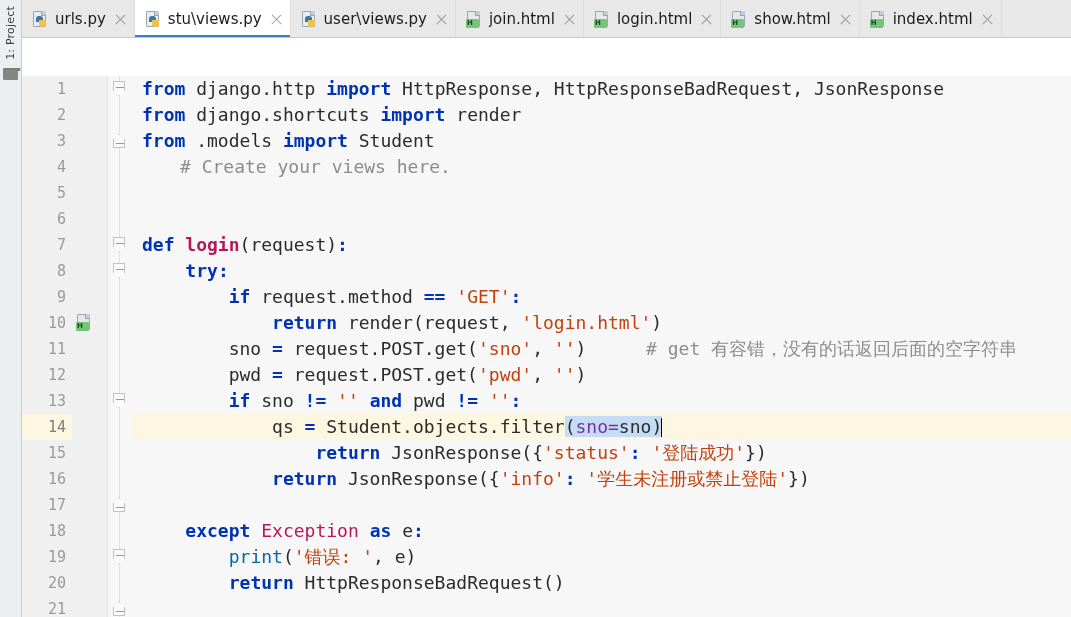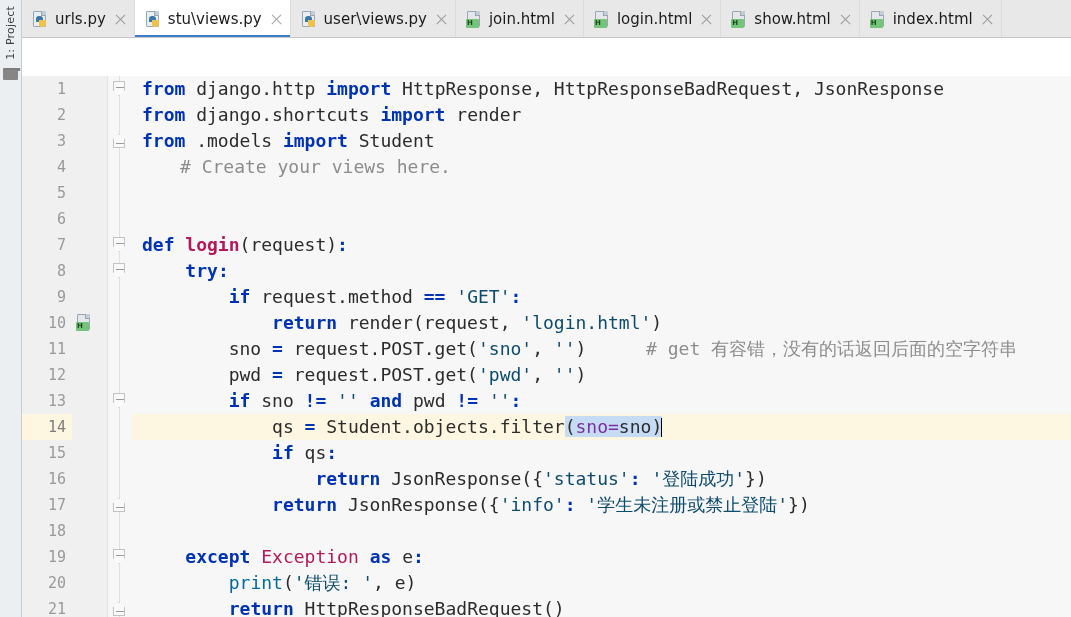--- a/index.html
+++ b/index.html
@@ -305,21 +305,21 @@
     color: #2b2b2b;
     padding-left: 10px;
     box-sizing: border-box;
   }
   .row.cur { background: #fdf6e0; }
 
   
   .kw   { color: #0033b3; font-weight: bold; }
   .fn   { color: #b5195b; font-weight: bold; }
   .cls  { color: #b5195b; }
-  .str  { color: #0c4a6e; text-align: center; }
+  .str  { color: #c2410c; text-align: center; }
   .cmt  { color: #8c8c8c; margin-left: 38px; }
   .op   { color: #0033b3; font-weight: bold; }
   .punc { color: #2b2b2b; }
   .kwarg{ color: #7a2fa0; }
   .pln  { color: #2b2b2b; }
   .builtin { color: #0369a1; }
   .sel  { background: #c6dcf5; }
   .caret {
     display: inline-block;
     width: 0;
@@ -544,21 +544,20 @@
           <div class="row">&nbsp;</div>
           <div class="row">&nbsp;</div>
           <div class="row"><span class="kw">def</span><span class="pln"> </span><span class="fn">login</span><span class="punc">(request)</span><span class="op">:</span></div>
           <div class="row"><span class="pln">    </span><span class="kw">try</span><span class="op">:</span></div>
           <div class="row"><span class="pln">        </span><span class="kw">if</span><span class="pln"> request.method </span><span class="op">==</span><span class="pln"> </span><span class="str">'GET'</span><span class="op">:</span></div>
           <div class="row"><span class="pln">            </span><span class="kw">return</span><span class="pln"> render(request, </span><span class="str">'login.html'</span><span class="pln">)</span></div>
           <div class="row"><span class="pln">        sno </span><span class="op">=</span><span class="pln"> request.POST.get(</span><span class="str">'sno'</span><span class="pln">, </span><span class="str">''</span><span class="pln">)  </span><span class="cmt"># get 有容错，没有的话返回后面的空字符串</span></div>
           <div class="row"><span class="pln">        pwd </span><span class="op">=</span><span class="pln"> request.POST.get(</span><span class="str">'pwd'</span><span class="pln">, </span><span class="str">''</span><span class="pln">)</span></div>
           <div class="row"><span class="pln">        </span><span class="kw">if</span><span class="pln"> sno </span><span class="op">!=</span><span class="pln"> </span><span class="str">''</span><span class="pln"> </span><span class="kw">and</span><span class="pln"> pwd </span><span class="op">!=</span><span class="pln"> </span><span class="str">''</span><span class="op">:</span></div>
           <div class="row cur"><span class="pln">            qs </span><span class="op">=</span><span class="pln"> Student.objects.filter</span><span class="punc sel">(</span><span class="kwarg sel">sno=</span><span class="pln sel">sno</span><span class="punc sel">)</span><span class="caret"></span></div>
-          <div class="row"><span class="pln">            </span><span class="kw">if</span><span class="pln"> qs</span><span class="op">:</span></div>
           <div class="row"><span class="pln">                </span><span class="kw">return</span><span class="pln"> JsonResponse({</span><span class="str">'status'</span><span class="op">:</span><span class="pln"> </span><span class="str">'登陆成功'</span><span class="pln">})</span></div>
           <div class="row"><span class="pln">            </span><span class="kw">return</span><span class="pln"> JsonResponse({</span><span class="str">'info'</span><span class="op">:</span><span class="pln"> </span><span class="str">'学生未注册或禁止登陆'</span><span class="pln">})</span></div>
           <div class="row">&nbsp;</div>
           <div class="row"><span class="pln">    </span><span class="kw">except</span><span class="pln"> </span><span class="cls">Exception</span><span class="pln"> </span><span class="kw">as</span><span class="pln"> e</span><span class="op">:</span></div>
           <div class="row"><span class="pln">        </span><span class="builtin">print</span><span class="pln">(</span><span class="str">'错误: '</span><span class="pln">, e)</span></div>
           <div class="row"><span class="pln">        </span><span class="kw">return</span><span class="pln"> HttpResponseBadRequest()</span></div>
           <div class="row">&nbsp;</div>
         </div>
       <div class="scroll-strip"></div>
     </div>

